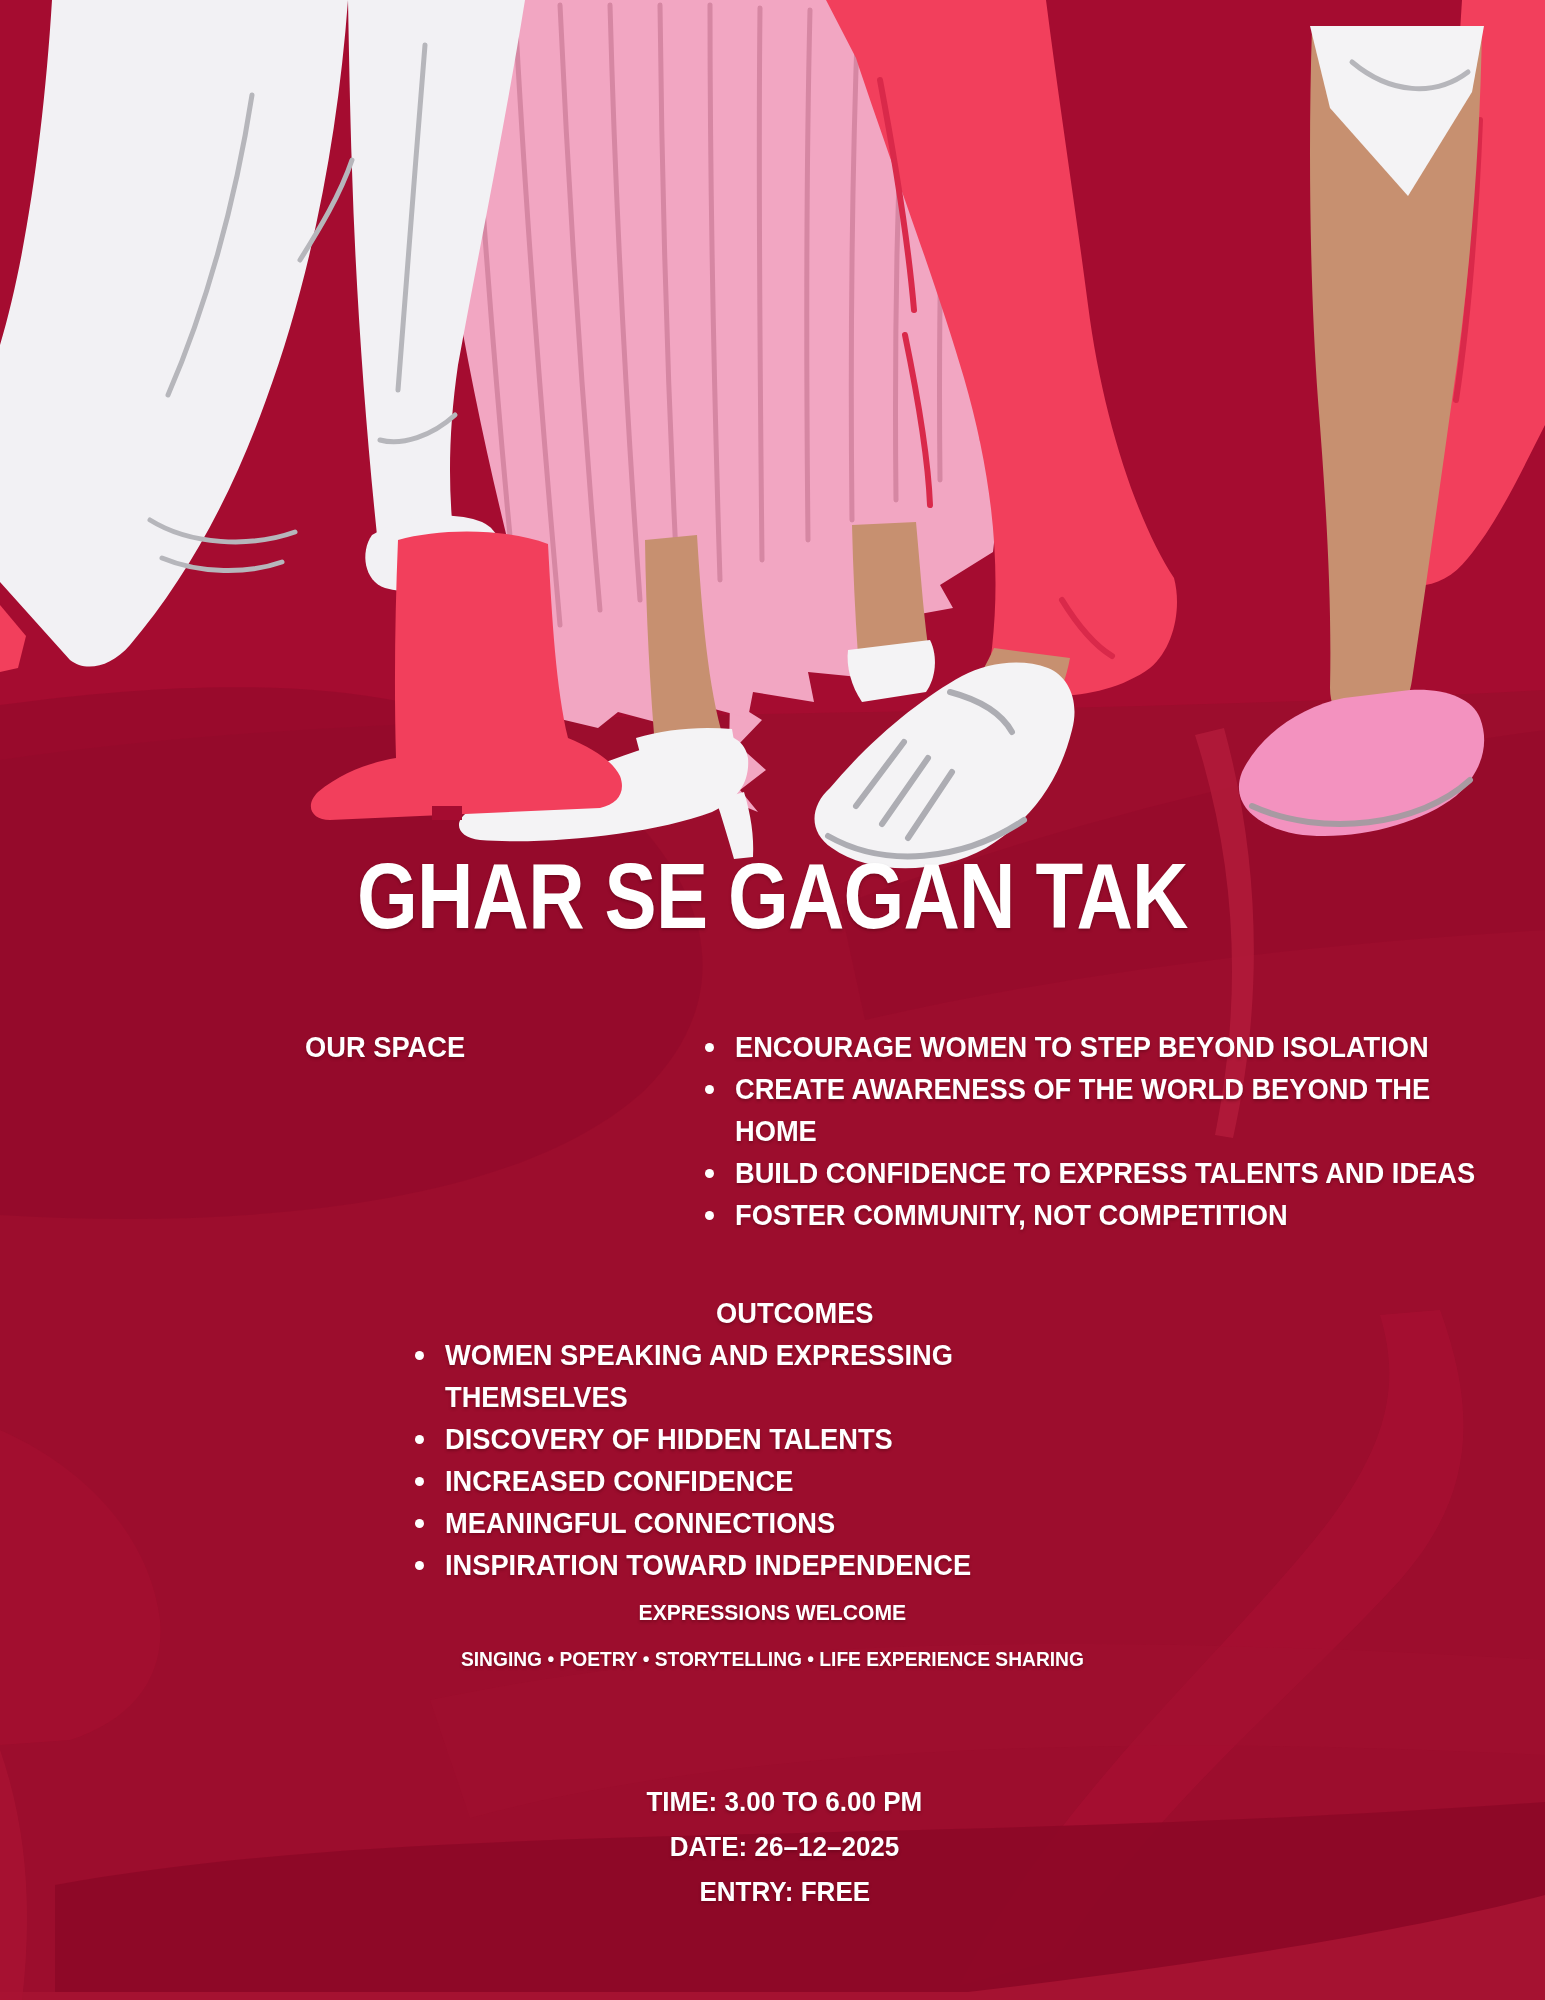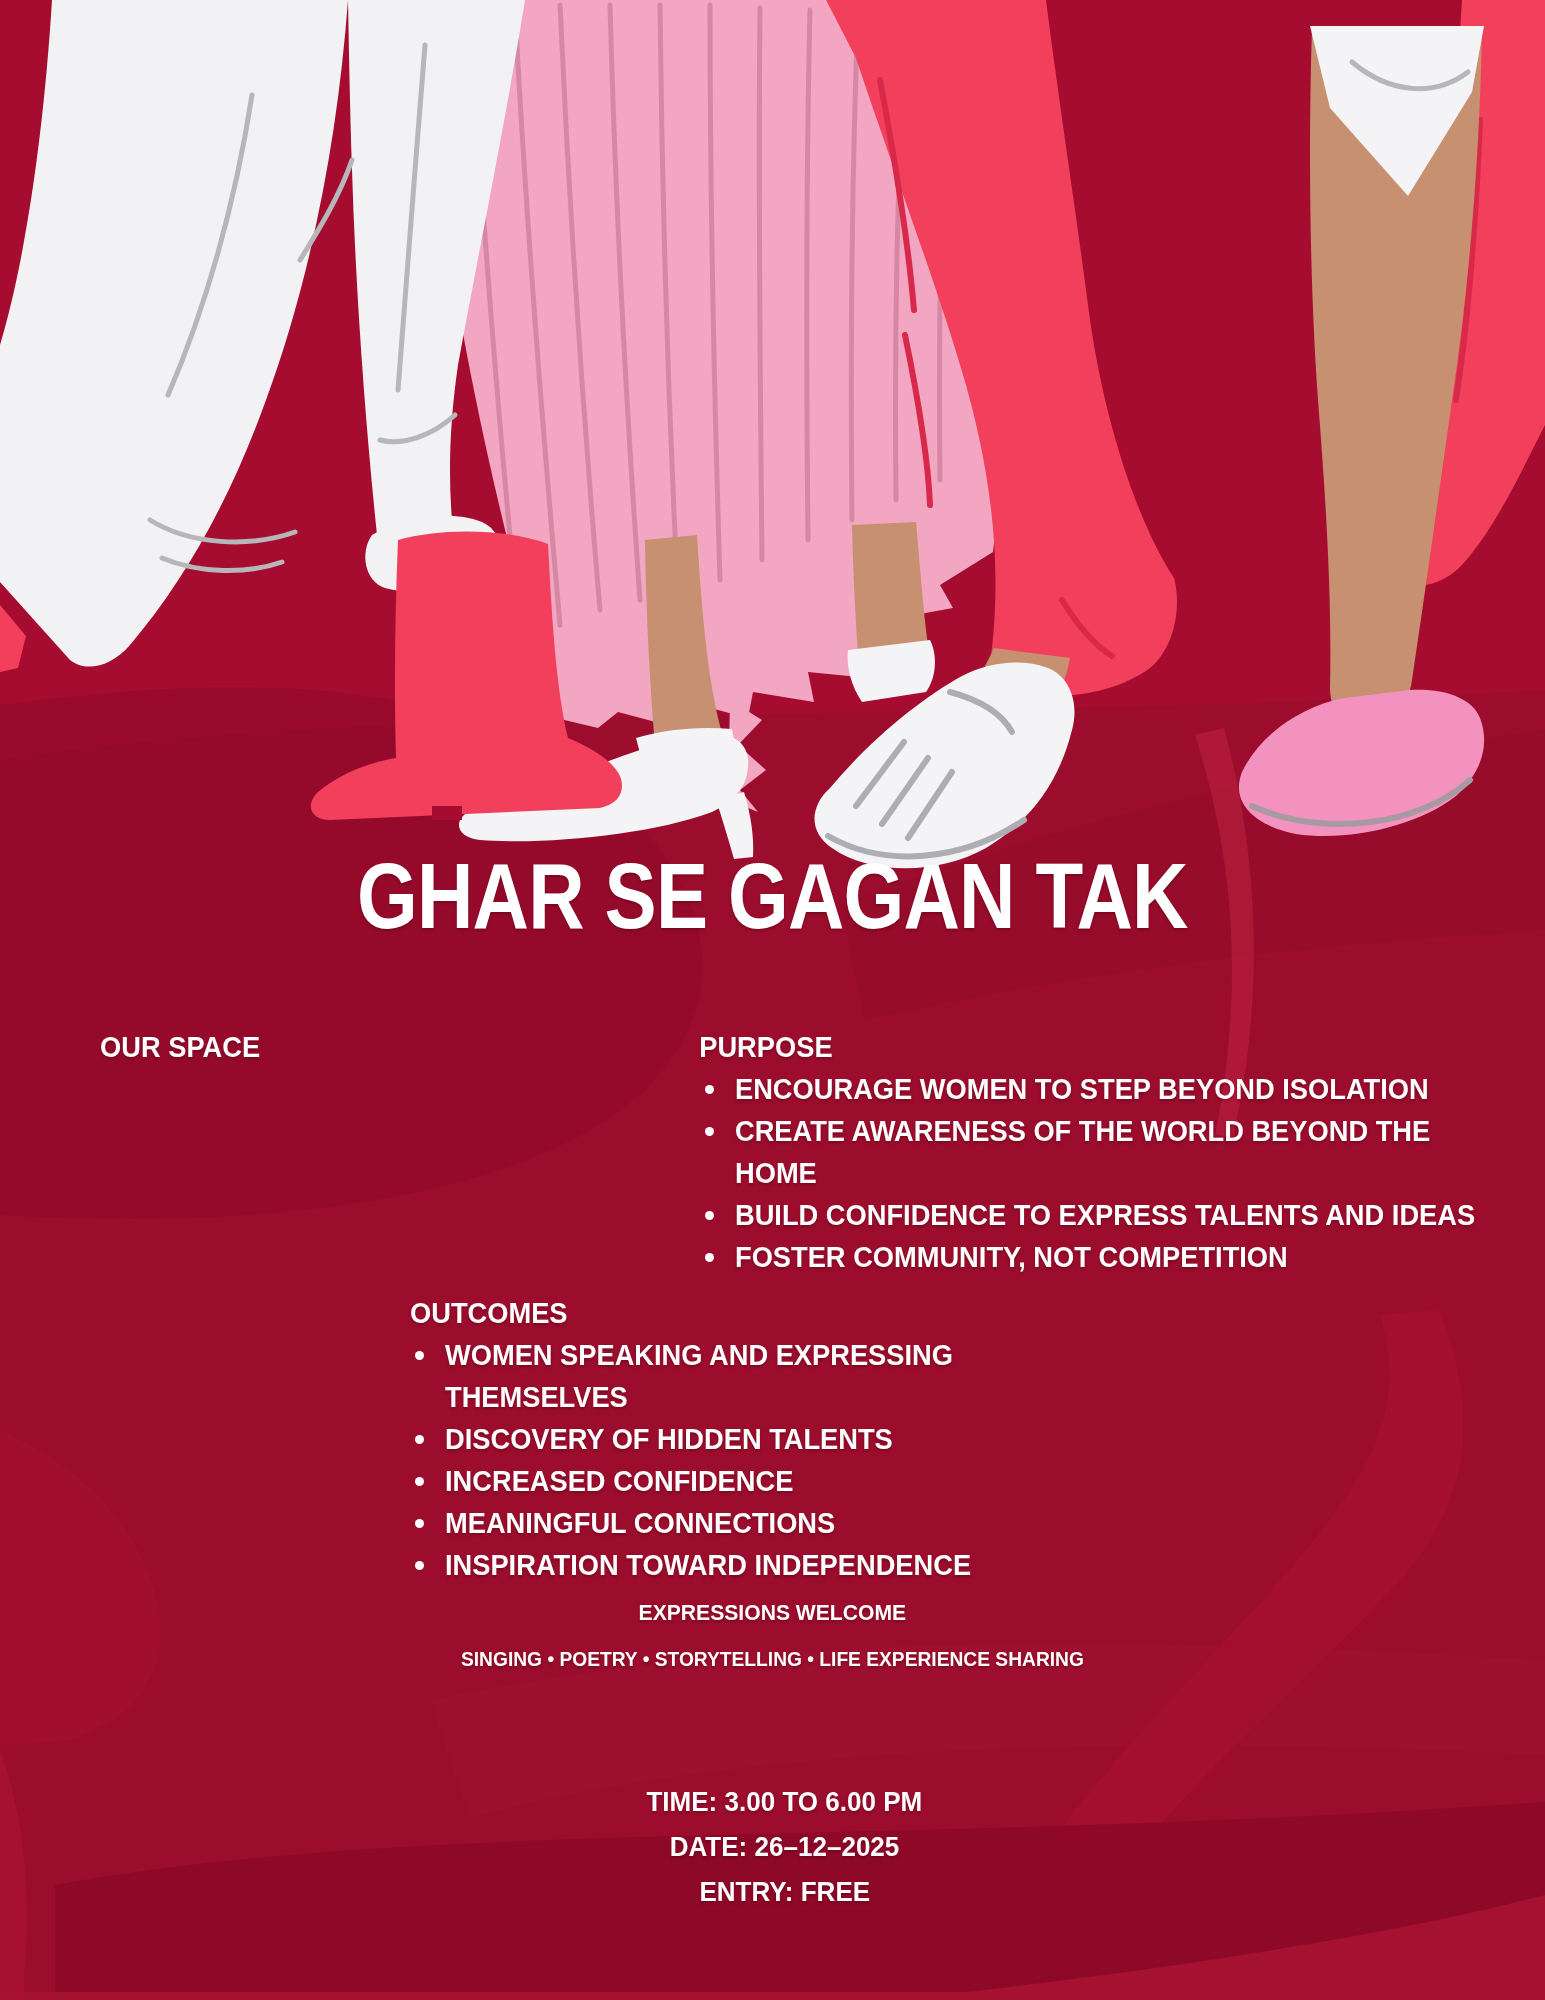--- a/index.html
+++ b/index.html
@@ -14,21 +14,21 @@
   .bg-svg,.illus-svg{position:absolute;left:0;top:0;}
   .txt-layer{position:absolute;left:0;top:0;width:1545px;height:2000px;color:#ffffff;}
   .shadowed{text-shadow:0 2px 3px rgba(70,0,16,.38);}
   .title{
     position:absolute;top:841px;left:0;width:1545px;
     text-align:center;line-height:110px;font-size:93px;font-weight:700;
     white-space:nowrap;
   }
   .title .squeeze{display:inline-block;transform:scaleX(.84);transform-origin:center;letter-spacing:-1px;}
   .section{position:absolute;}
-  .sec-head{line-height:42px;font-size:29px;font-weight:700;}
+  .sec-head{line-height:42px;font-size:29px;font-weight:700;text-align:center;}
   .sec-head span{display:inline-block;transform:scaleX(.94);transform-origin:center;}
   ul.blist{list-style:none;margin:0;padding:0;}
   ul.blist li{display:flex;align-items:flex-start;line-height:42px;font-size:29px;font-weight:700;}
   .dot{flex:0 0 9px;width:9px;height:9px;border-radius:50%;background:#fff;margin:17px 0 0 10px;}
   .btxt{margin-left:21px;display:inline-block;transform:scaleX(.94);transform-origin:left center;}
   .sec-ourspace{left:95px;top:1026px;width:580px;}
   .sec-ourspace .btxt{max-width:470px;}
   .sec-purpose{left:695px;top:1026px;width:850px;}
   .sec-outcomes{left:405px;top:1292px;width:780px;}
   .sec-expressions{left:0;top:1589px;width:1545px;text-align:center;}
@@ -161,21 +161,20 @@
 
     <div class="title shadowed">
       <span class="squeeze">GHAR SE GAGAN TAK</span>
     </div>
 
     <div class="section sec-ourspace">
       <div class="sec-head shadowed"><span>OUR SPACE</span></div>
     </div>
 
     <div class="section sec-purpose">
-      <div class="sec-head shadowed"><span>PURPOSE</span></div>
       <ul class="blist shadowed">
         <li>
             <span class="dot"></span>
             <span class="btxt">ENCOURAGE WOMEN TO STEP BEYOND ISOLATION</span>
           </li>
         <li>
             <span class="dot"></span>
             <span class="btxt">CREATE AWARENESS OF THE WORLD BEYOND THE HOME</span>
           </li>
         <li>

